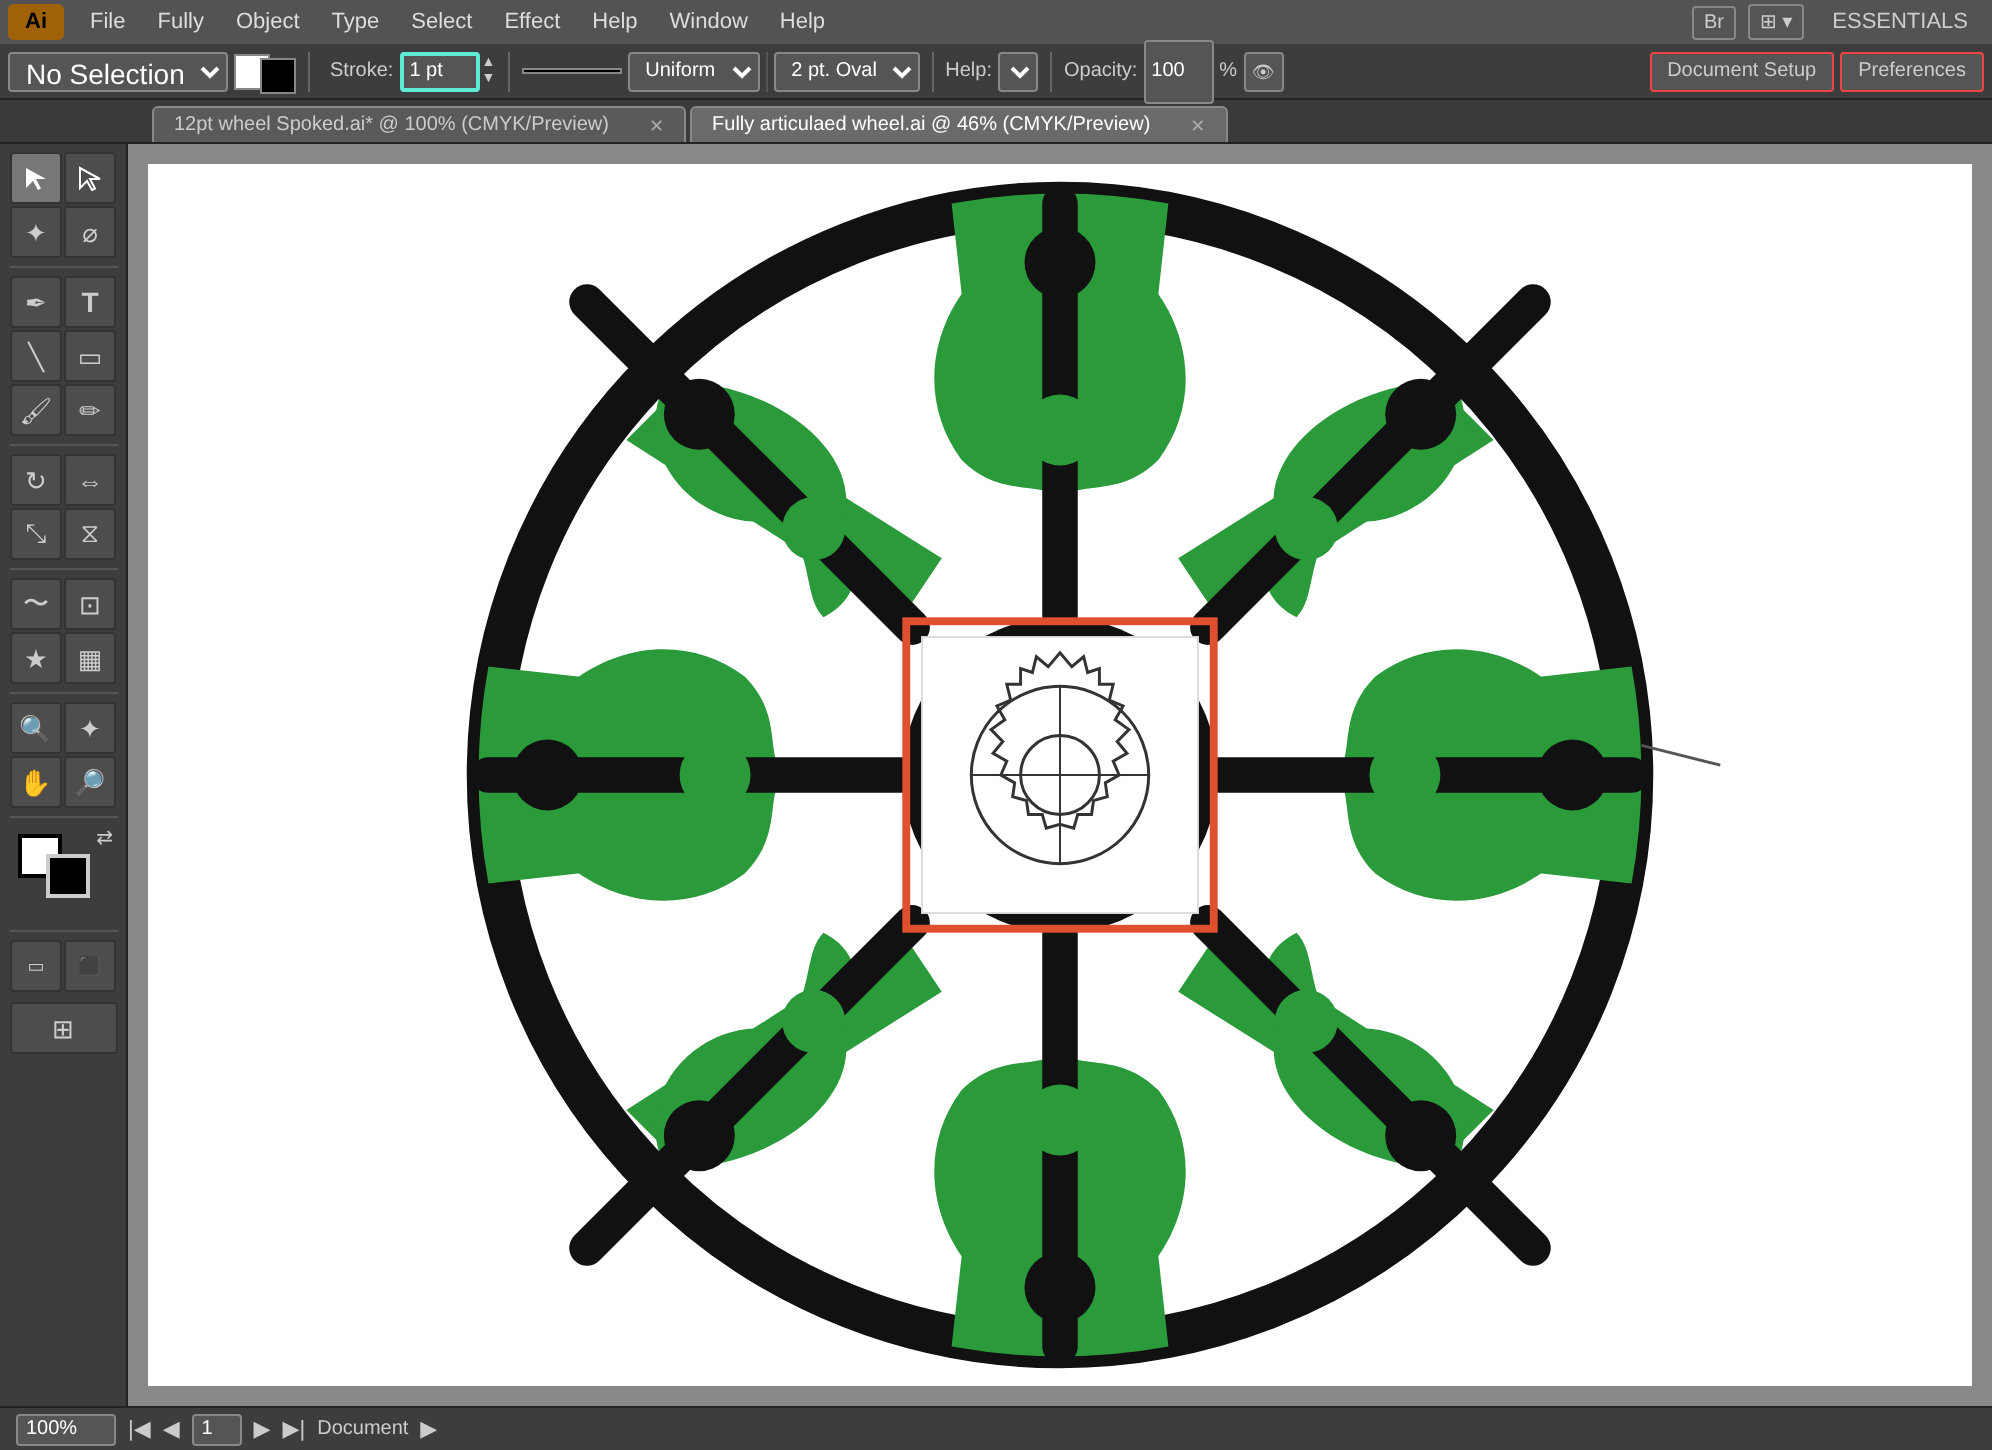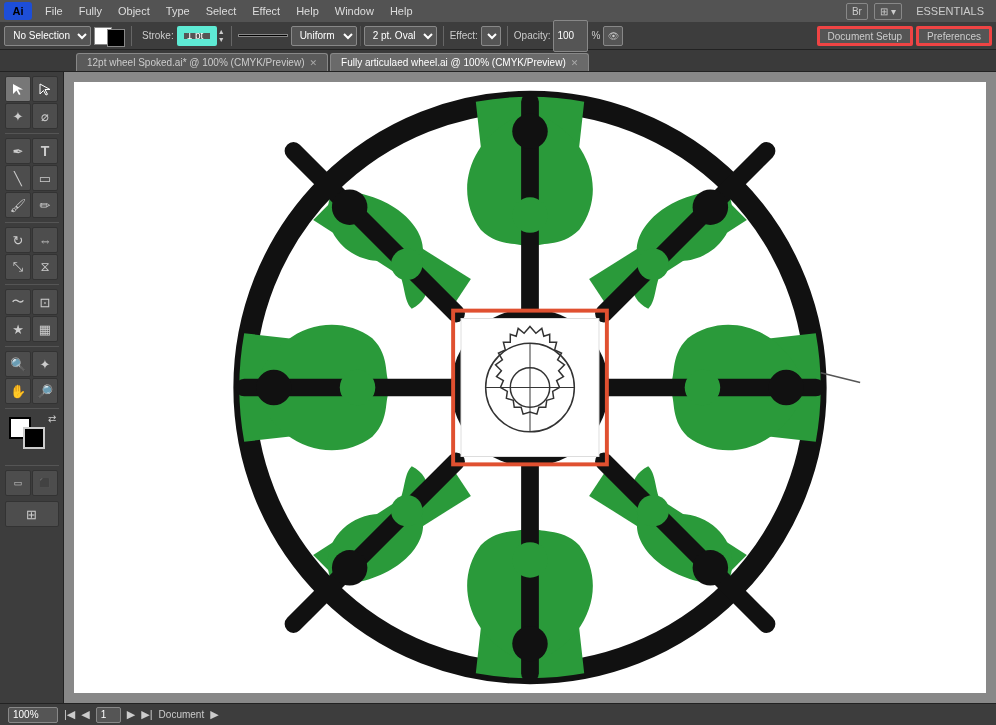--- a/index.html
+++ b/index.html
@@ -10,21 +10,21 @@
       width: 100%;
       height: 22px;
       background: #535353;
       display: flex;
       align-items: center;
       padding: 0 4px;
       gap: 2px;
     }
     .ai-logo {
       width: 28px; height: 18px;
-      background: #1d4ed8;
+      background: #a16207;
       border-radius: 3px;
       display: flex; align-items: center; justify-content: center;
       font-weight: bold; font-size: 11px; color: #000;
       margin-right: 4px;
       flex-shrink: 0;
     }
     .menu-item {
       color: #ddd;
       padding: 2px 7px;
       font-size: 11px;
@@ -46,31 +46,30 @@
       display: flex;
       align-items: center;
       padding: 0 4px;
       gap: 3px;
       border-bottom: 1px solid #222;
     }
     .tb-select-box {
       background: #555;
       border: 1px solid #888;
       color: #fff;
-      font-size: 10px;
+      font-size: 14px;
       padding: 1px 4px;
       height: 20px;
       min-width: 80px;
       border-radius: 2px;
-      text-align: right;
     }
     .tb-stroke-label { color: #ccc; font-size: 10px; margin-left: 4px; }
     .tb-small-input {
       background: #555;
-      border: 7px solid #5eead4;
+      border: 2px solid #5eead4;
       color: #fff;
       font-size: 10px;
       padding: 1px 3px;
       height: 20px;
       width: 40px;
       border-radius: 2px;
     }
     .tb-divider { width: 1px; height: 20px; background: #666; margin: 0 3px; }
     .tb-dropdown {
       background: #555;
@@ -89,21 +88,21 @@
       color: #fff;
       font-size: 10px;
       padding: 1px 3px;
       height: 32px;
       width: 35px;
       border-radius: 2px;
     }
     .tb-pct { color: #ccc; font-size: 10px; }
     .tb-button {
       background: #555;
-      border: 3px solid #ef4444;
+      border: 1px solid #ef4444;
       color: #ccc;
       font-size: 10px;
       padding: 2px 8px;
       height: 20px;
       border-radius: 2px;
       cursor: pointer;
       white-space: nowrap;
     }
 
     
@@ -120,21 +119,21 @@
       background: #5a5a5a;
       color: #ccc;
       font-size: 10px;
       padding: 3px 10px;
       border: 1px solid #888;
       border-bottom: none;
       border-radius: 3px 3px 0 0;
       cursor: pointer;
       display: flex;
       align-items: center;
-      gap: 5px;
+      gap: 20px;
       margin-right: 2px;
     }
     .tab.active {
       background: #6a6a6a;
       color: #fff;
     }
     .tab-close {
       font-size: 9px;
       color: #aaa;
       cursor: pointer;
@@ -274,42 +273,42 @@
   <div class="tb-divider"></div>
   <div style="width:50px;height:3px;background:#000;border:1px solid #888;align-self:center;"></div>
   <select class="tb-dropdown">
     <option>Uniform</option>
   </select>
   <div style="width:1px;height:20px;background:#555;"></div>
   <select class="tb-dropdown">
     <option>2 pt. Oval</option>
   </select>
   <div class="tb-divider"></div>
-  <span class="tb-style-label">Effect:</span>
+  <span class="tb-style-label">Help:</span>
   <select class="tb-dropdown" style="width:20px;"><option></option></select>
   <div class="tb-divider"></div>
   <span class="tb-opacity-label">Opacity:</span>
   <input class="tb-opacity-input" type="text" value="100" style="">
   <span class="tb-pct">%</span>
   <div style="width:20px;height:20px;background:#555;border:1px solid #888;border-radius:2px;display:flex;align-items:center;justify-content:center;cursor:pointer;">
     <span style="font-size:9px;color:#ccc;">👁</span>
   </div>
   <div class="menu-spacer"></div>
   <button class="tb-button">Document Setup</button>
   <button class="tb-button">Preferences</button>
 </div>
 
 <div id="tabbar">
   <div style="width:6px;height:100%;background:#3a3a3a;"></div>
   <div class="tab">
     <span>12pt wheel  Spoked.ai* @ 100% (CMYK/Preview)</span>
     <span class="tab-close">✕</span>
   </div>
   <div class="tab active">
-    <span>Fully articulaed wheel.ai @ 100% (CMYK/Preview)</span>
+    <span>Fully articulaed wheel.ai @ 46% (CMYK/Preview)</span>
     <span class="tab-close">✕</span>
   </div>
 </div>
 
 <div id="main">
 
   <div id="toolbox">
 
     <div class="tool-row">
       <div class="tool-btn active" title="Selection Tool">

